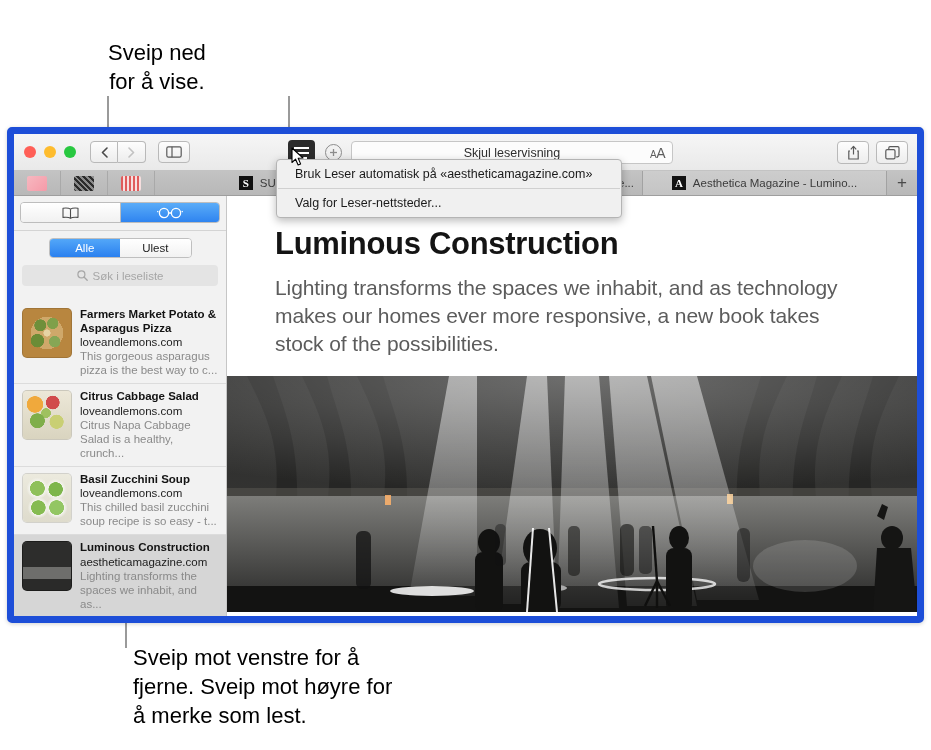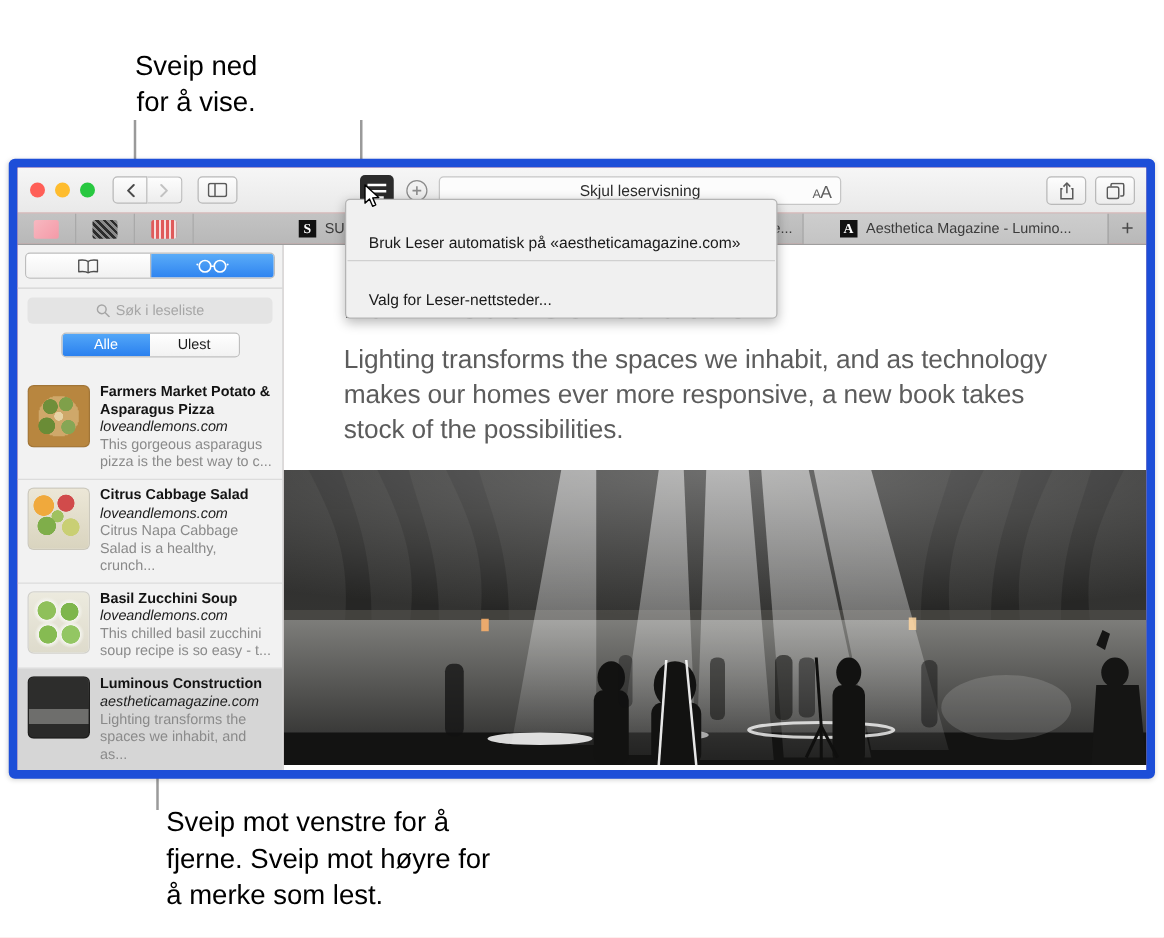--- a/index.html
+++ b/index.html
@@ -202,21 +202,21 @@
     border-bottom: 1px solid #dcdcdc;
   }
   .rl-item.sel { background: #d6d6d6; }
   .rl-thumb {
     width: 50px; height: 50px; border-radius: 5px;
     flex: none; background: #cfcfcf; overflow: hidden;
     border: 1px solid rgba(0,0,0,0.12);
   }
   .rl-txt { min-width: 0; }
   .rl-title { font-size: 11.5px; font-weight: bold; color: #131313; line-height: 13.5px; }
-  .rl-url { font-size: 11.5px; color: #1c1c1c; line-height: 14px; font-style: italic; }
+  .rl-url { font-size: 11.5px; color: #1c1c1c; line-height: 14px; }
   .rl-snip { font-size: 11.5px; color: #8a8a8a; line-height: 14px; }
 
   
   #article { flex: 1; background: #fff; overflow: hidden; position: relative; }
   #art-inner { padding: 30px 48px 0 48px; }
   #art-title {
     font-size: 31px; font-weight: bold; color: #141414;
     letter-spacing: -0.3px; line-height: 36px;
   }
   #art-sub {
@@ -234,21 +234,21 @@
     background: #f0f0f0;
     border: 1px solid #b4b4b4;
     border-radius: 4px;
     box-shadow: 0 3px 9px rgba(0,0,0,0.27);
     z-index: 60;
     padding: 3px 0;
   }
   .menu-item {
     height: 22px; display: flex; align-items: center;
     padding: 0 12px 0 18px;
-    font-size: 12.5px; color: #1a1a1a; white-space: nowrap; margin-top: 20px;
+    font-size: 12.5px; color: #1a1a1a; white-space: nowrap;
   }
   .menu-sep { height: 1px; background: #d0d0d0; margin: 3px 1px; }
 
   
   #cursor { position: absolute; left: 291px; top: 147px; z-index: 70; }
 </style>
 </head>
 <body>
 
 <div id="root">
@@ -370,31 +370,31 @@
               <circle cx="19" cy="6" r="4.6" stroke="#fff" stroke-width="1.3" fill="none"></circle>
               <line x1="11.6" y1="6" x2="14.4" y2="6" stroke="#fff" stroke-width="1.3"></line>
               <line x1="1.3" y1="5" x2="0.2" y2="4.2" stroke="#fff" stroke-width="1.3"></line>
               <line x1="24.7" y1="5" x2="25.8" y2="4.2" stroke="#fff" stroke-width="1.3"></line>
             </svg>
           </div>
         </div>
 
         <div id="seg-divider"></div>
 
+        <div id="seg-filter">
+          <div class="sel">Alle</div>
+          <div>Ulest</div>
+        </div>
+
         <div id="search">
           <svg width="11" height="11" viewBox="0 0 11 11">
             <circle cx="4.4" cy="4.4" r="3.5" stroke="#a6a6a6" stroke-width="1.2" fill="none"></circle>
             <line x1="7" y1="7" x2="10.2" y2="10.2" stroke="#a6a6a6" stroke-width="1.3" stroke-linecap="round"></line>
           </svg>
           <span>Søk i leseliste</span>
-        </div>
-
-        <div id="seg-filter">
-          <div class="sel">Alle</div>
-          <div>Ulest</div>
         </div>
 
         <div id="rl-list">
 
           <div class="rl-item">
             <div class="rl-thumb" style="background:radial-gradient(circle at 50% 50%, #cfa86a 0 48%, #b8863f 48% 100%);">
               <div style="width:100%;height:100%;background:
                    radial-gradient(circle at 36% 34%, #6f8f3a 0 13%, transparent 14%),
                    radial-gradient(circle at 62% 30%, #7fa04a 0 12%, transparent 13%),
                    radial-gradient(circle at 30% 66%, #6a8c36 0 14%, transparent 15%),

